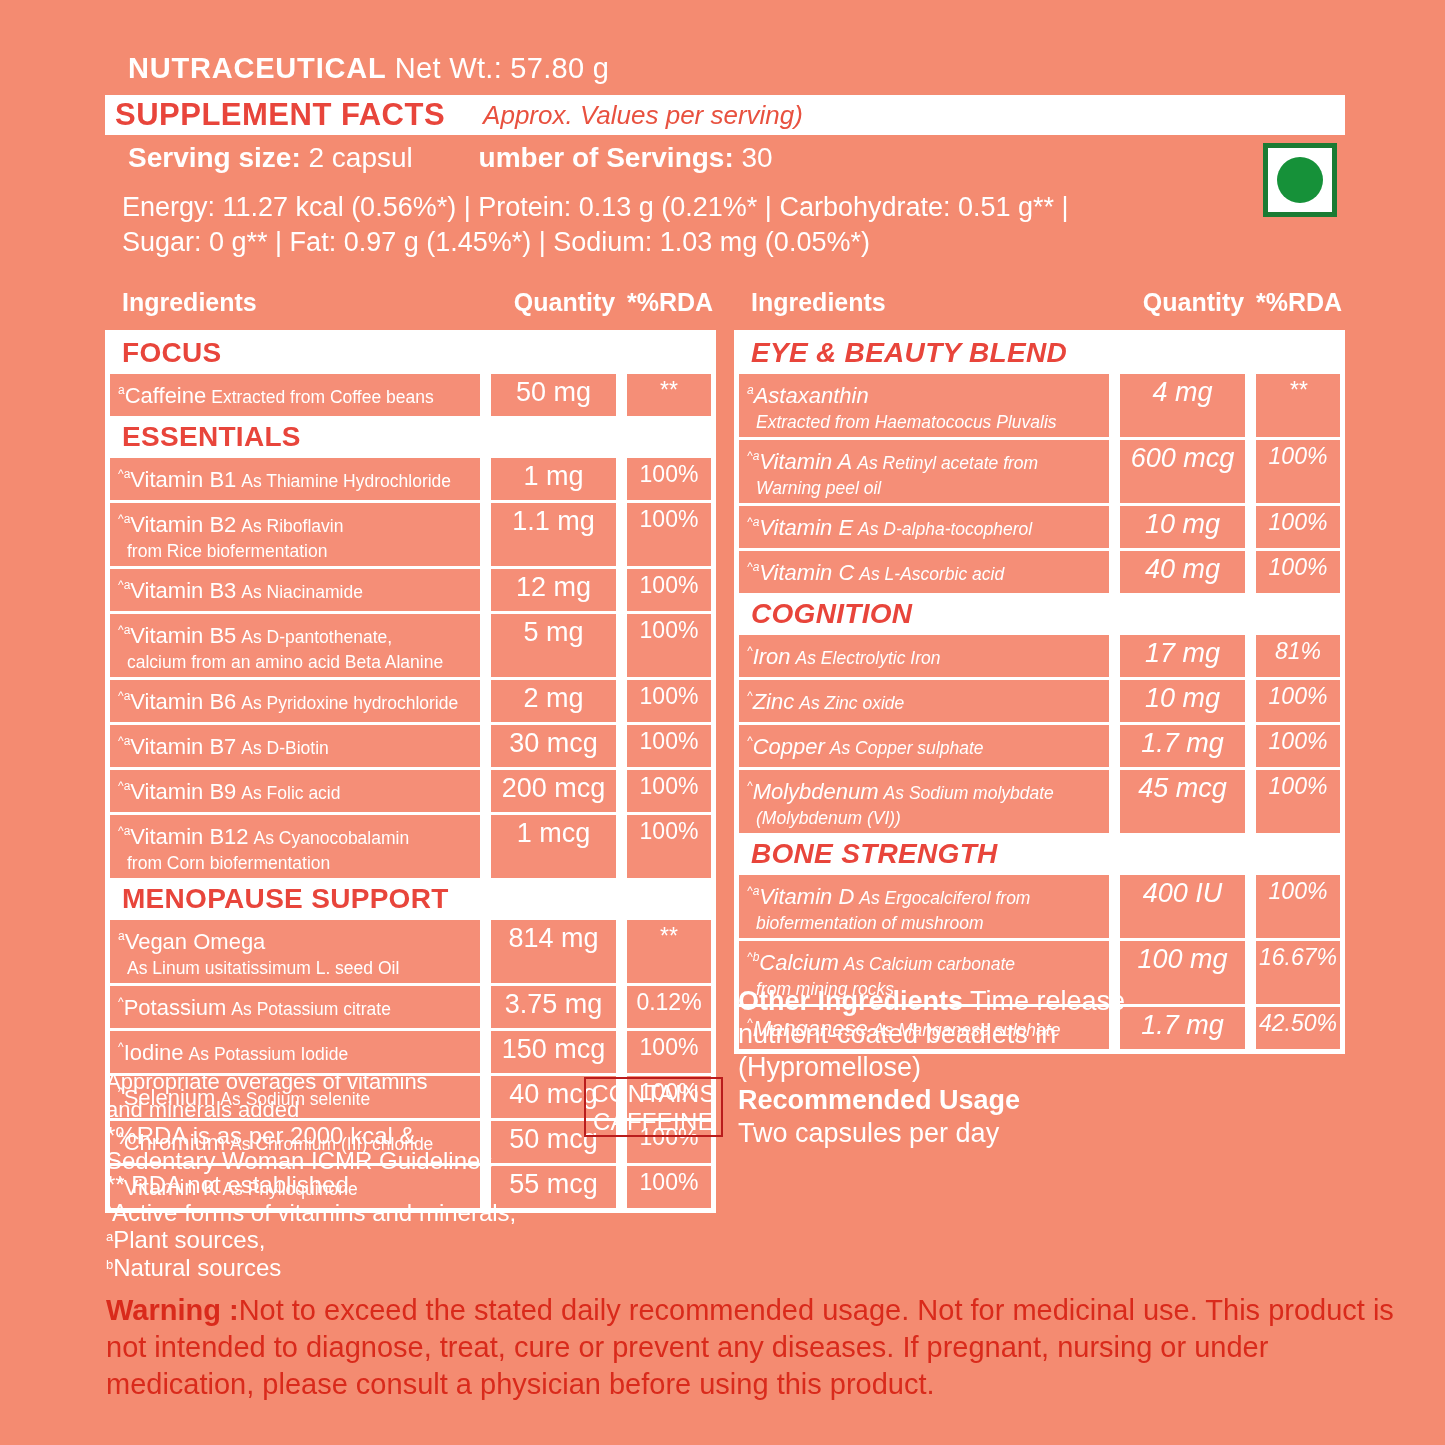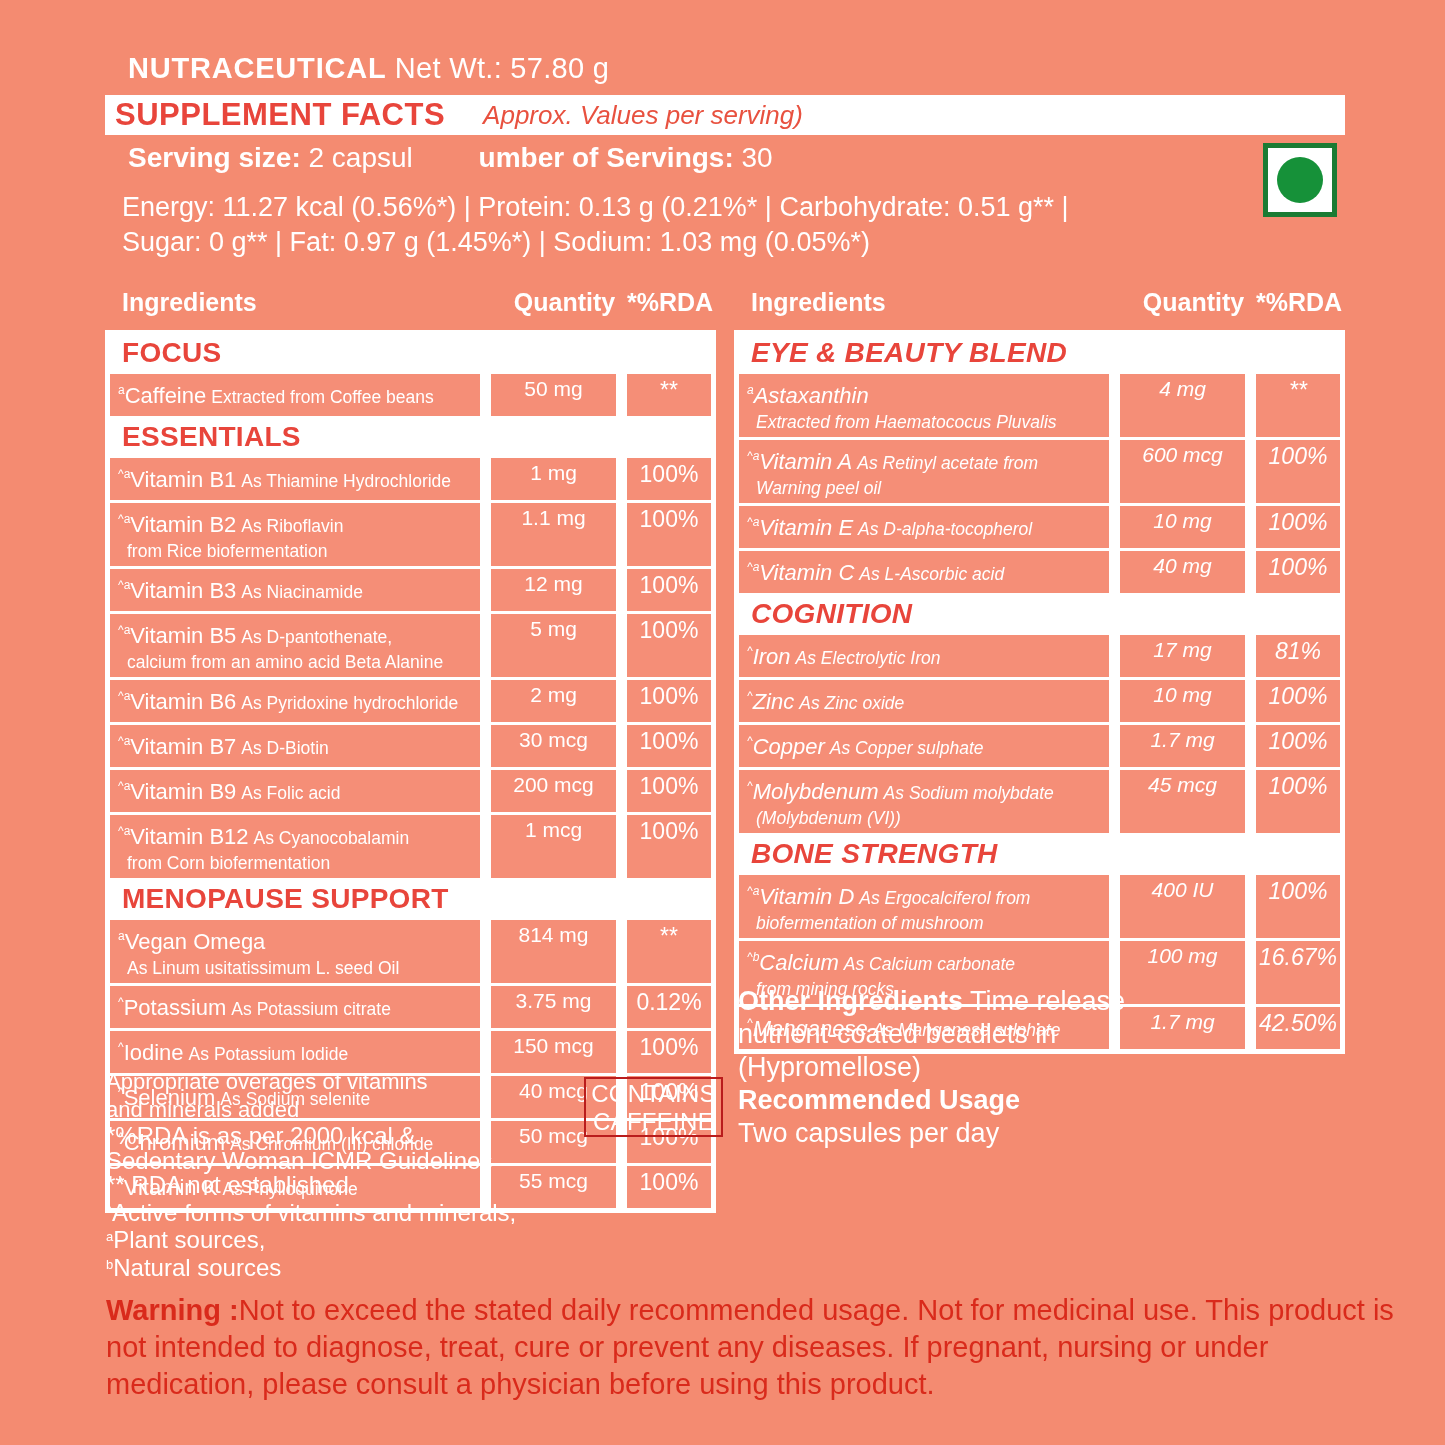--- a/index.html
+++ b/index.html
@@ -34,21 +34,21 @@
   .col-headers.right { left:739px; }
   
   .panel { position:absolute; top:330px; width:611px; background:#fff; padding:5px; box-sizing:border-box;
     display:flex; flex-direction:column; gap:3px; }
   .panel.left { left:105px; }
   .panel.right { left:734px;font-style:italic; }
   .section-title { color:#E8453B; font-weight:700; font-size:28px; line-height:30px; padding:3px 0 3px 12px; letter-spacing:.3px; }
   .row { display:flex; gap:11px; }
   .cell { background:#F58E77; color:#fff; box-sizing:border-box; }
   .cell.ing { flex:1; padding:2px 4px 4px 8px; }
-  .cell.qty { width:125px; text-align:center; font-size:21px; padding-top:3px; }
+  .cell.qty { width:125px; text-align:center; font-size:27px; padding-top:3px; }
   .cell.rda { width:84px; text-align:center; font-size:23px; padding-top:3px; }
   .ing .line1 { white-space:nowrap; line-height:28px; }
   .ing .name { font-size:22px; }
   .ing .desc { font-size:17.5px; margin-left:5px; }
   .ing .desc2 { display:block; font-size:17.5px; line-height:21px; padding-left:9px; }
   .sup { font-size:12px; vertical-align:9px; letter-spacing:0; }
   
   .notes { position:absolute; left:106px; top:1068px; width:540px; }
   .note-line { font-size:24px; line-height:24.5px; }
   .note-line.small { font-size:22px; line-height:28px; }

